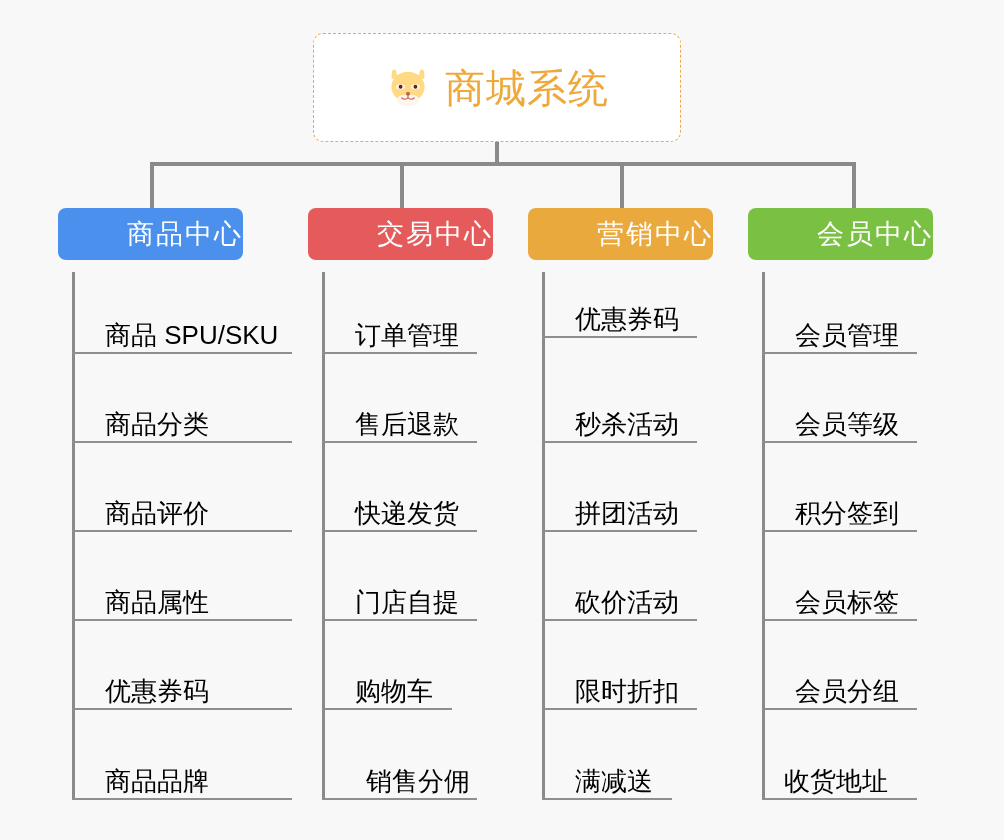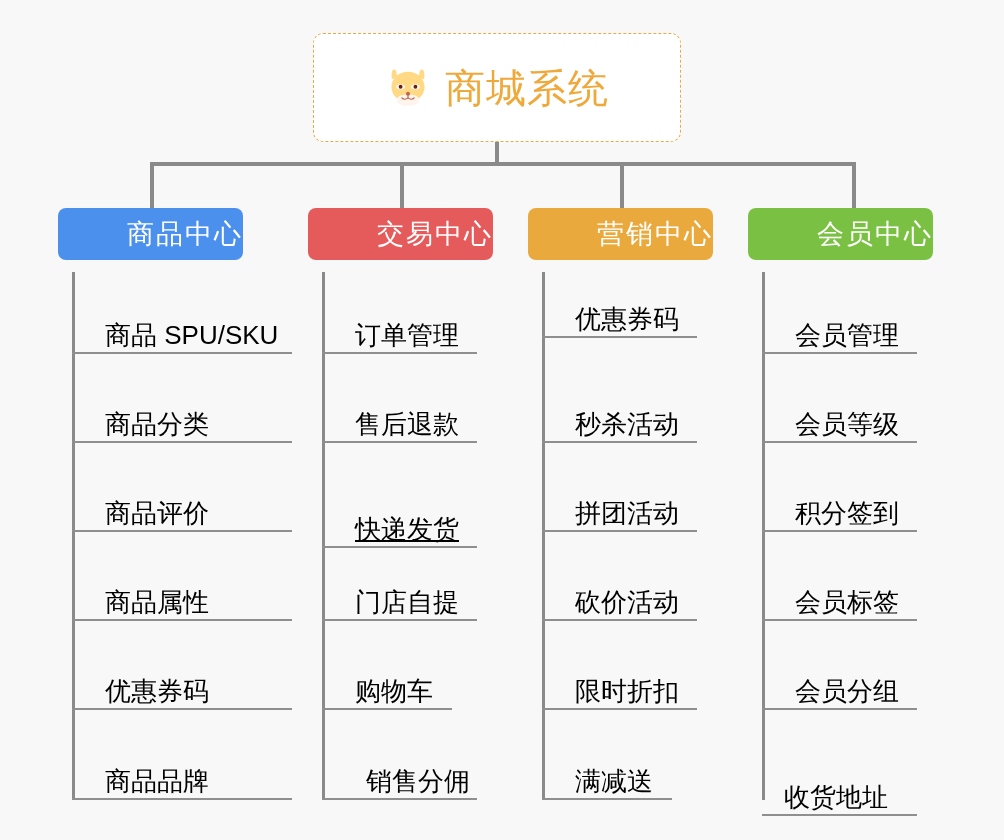--- a/index.html
+++ b/index.html
@@ -164,21 +164,21 @@
     <div class="cat-box" style="background: rgb(229, 91, 91); width: 185px;">
       <span class="cat-label">交易中心</span>
     </div>
     <div class="spine" style="height: 528px; background: rgb(138, 138, 138);"></div>
     <div class="leaf" style="top: 100px; width: 155px;">
       <span class="leaf-label">订单管理</span>
     </div>
     <div class="leaf" style="top: 189px; width: 155px;">
       <span class="leaf-label">售后退款</span>
     </div>
-    <div class="leaf" style="top: 294px; width: 155px; text-decoration: underline;">
+    <div class="leaf" style="top: 278px; width: 155px;">
       <span class="leaf-label">快递发货</span>
     </div>
     <div class="leaf" style="top: 367px; width: 155px;">
       <span class="leaf-label">门店自提</span>
     </div>
     <div class="leaf" style="top:456px; width:130px;">
       <span class="leaf-label">购物车</span>
     </div>
     <div class="leaf" style="top: 546px; width: 155px; padding-left: 44px;">
       <span class="leaf-label">销售分佣</span>
@@ -223,18 +223,18 @@
     </div>
     <div class="leaf" style="top: 278px; width: 155px;">
       <span class="leaf-label">积分签到</span>
     </div>
     <div class="leaf" style="top: 367px; width: 155px;">
       <span class="leaf-label">会员标签</span>
     </div>
     <div class="leaf" style="top: 456px; width: 155px;">
       <span class="leaf-label">会员分组</span>
     </div>
-    <div class="leaf" style="top: 562px; width: 155px; padding-left: 22px;">
+    <div class="leaf" style="top: 546px; width: 155px; padding-left: 22px;">
       <span class="leaf-label">收货地址</span>
     </div>
   </div>
 
 </div>
 
 </body></html>

